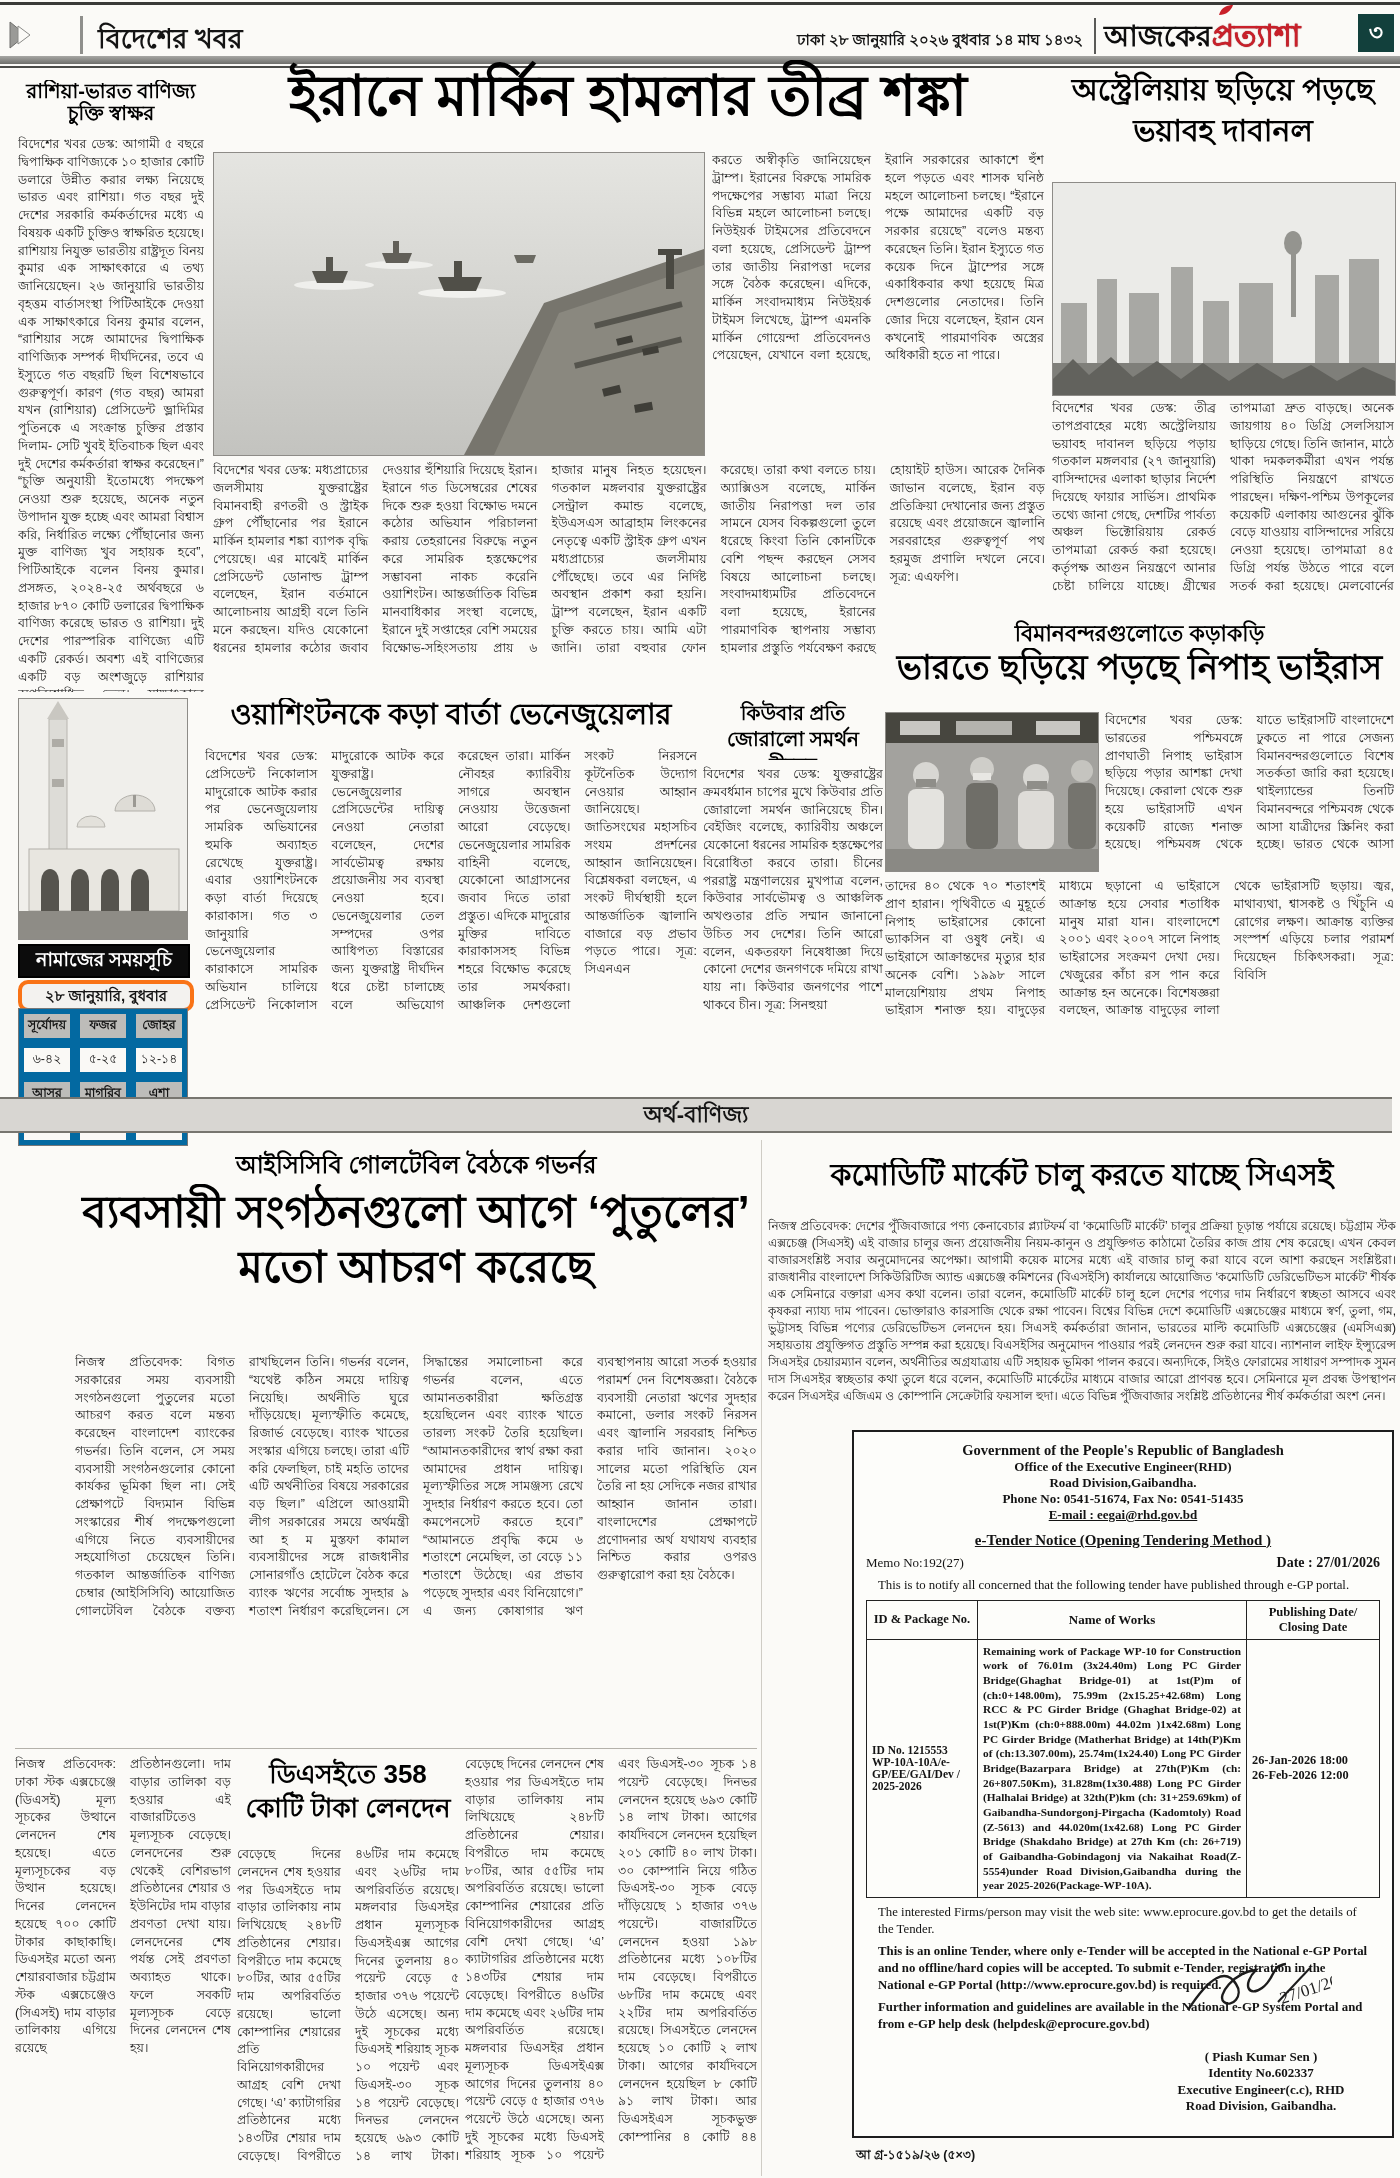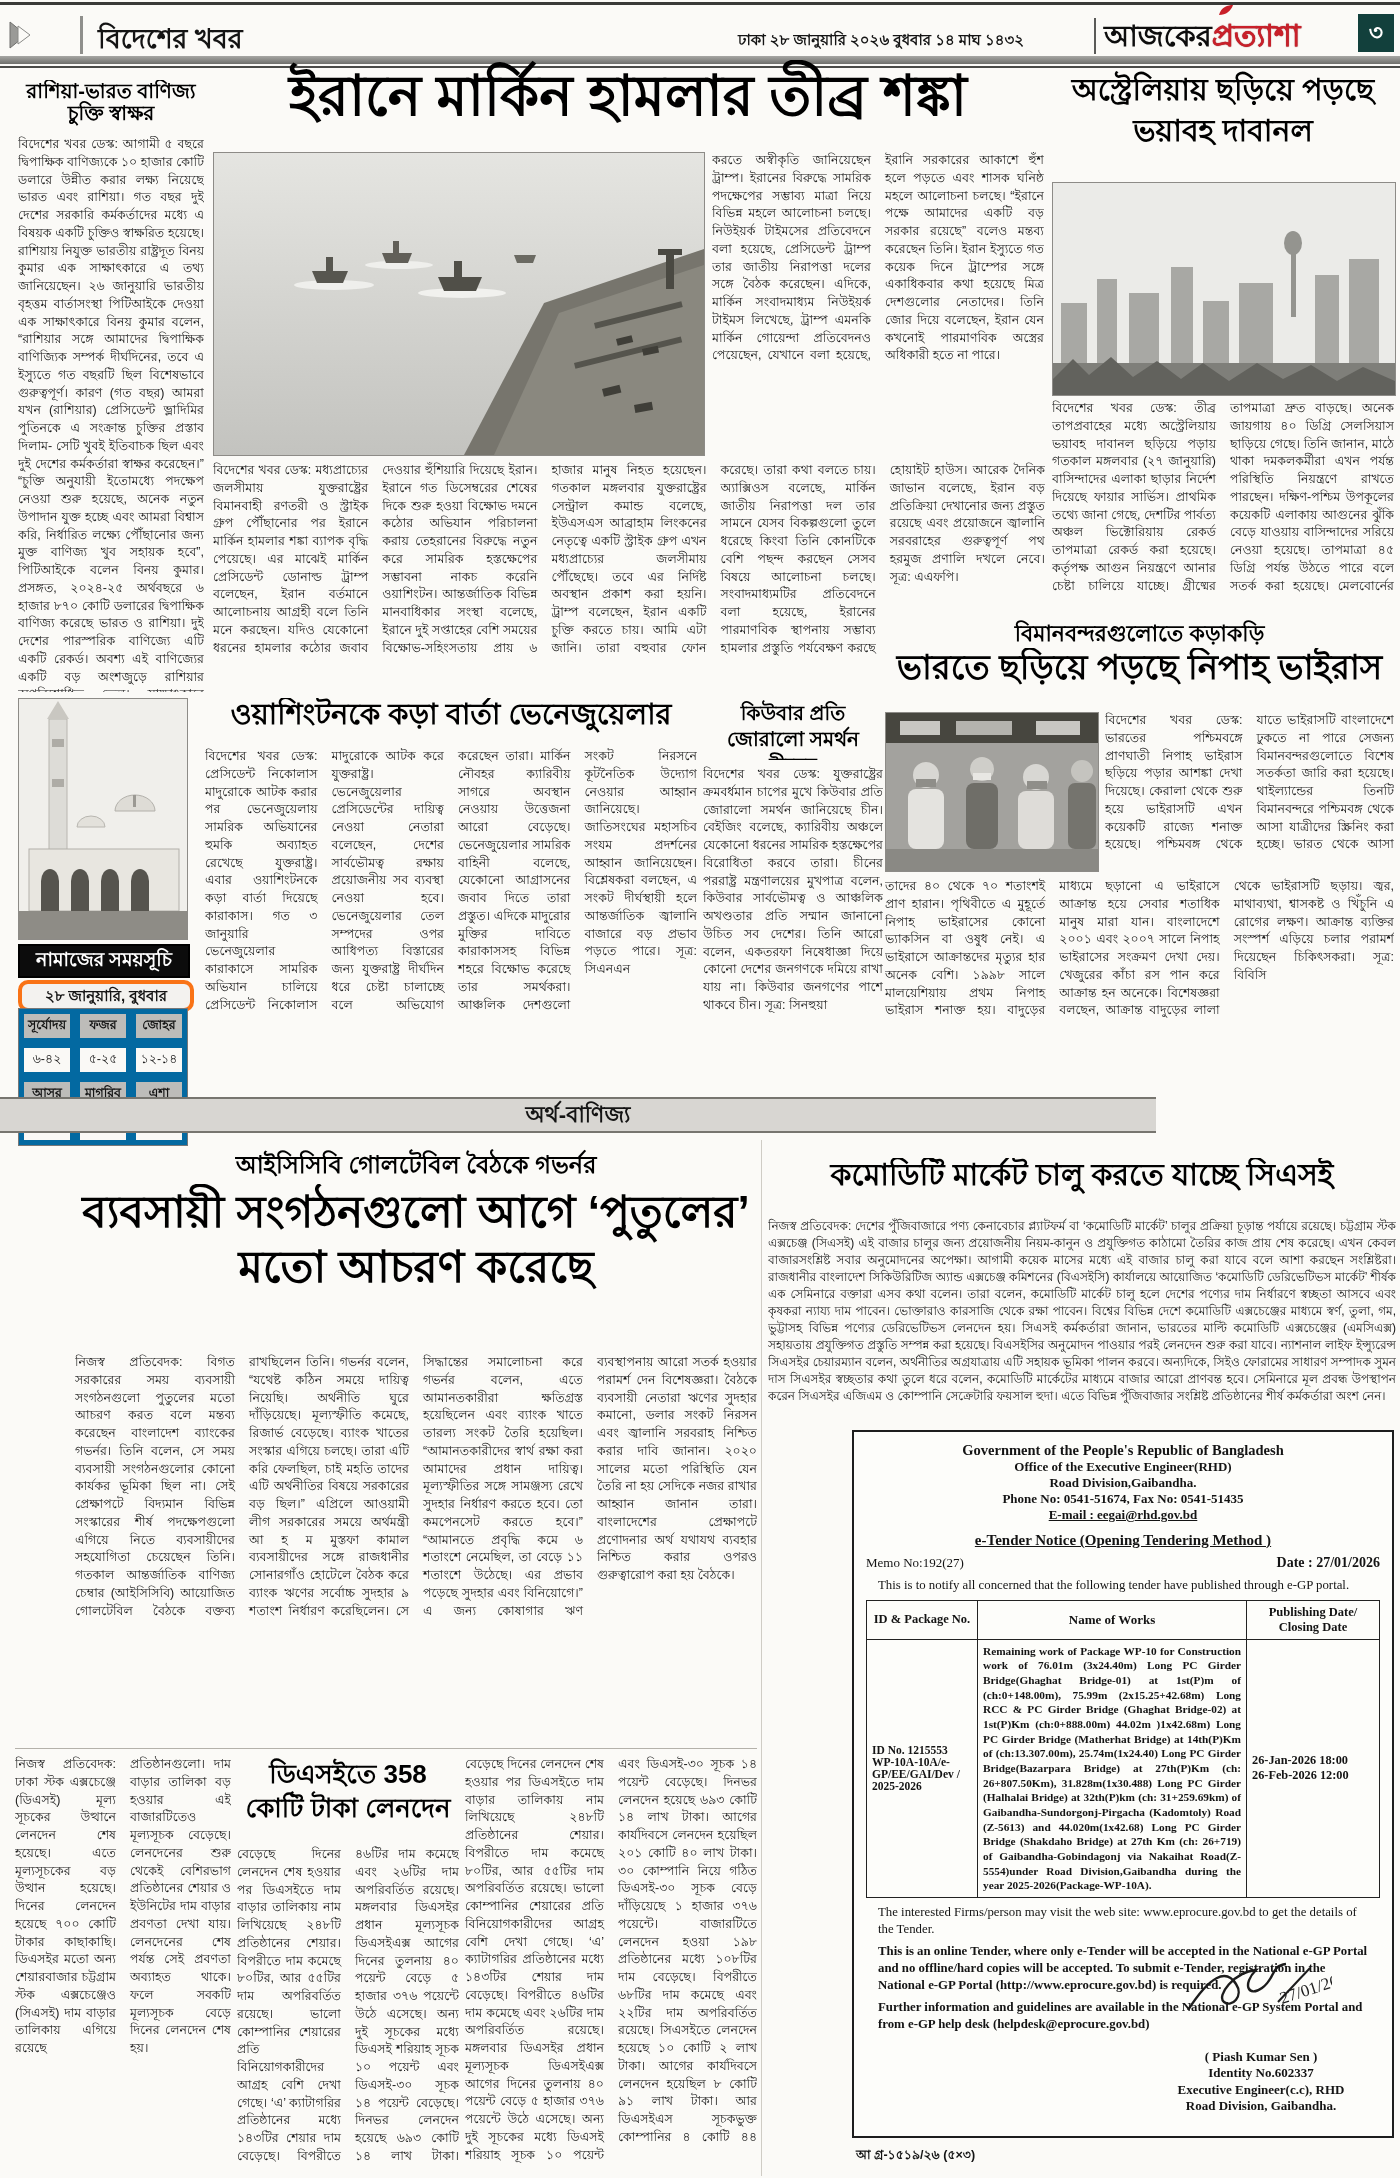--- a/index.html
+++ b/index.html
@@ -65,21 +65,21 @@
 
   <div class="abs" style="left:8px;top:20px;width:26px;height:30px;">
     <svg width="26" height="30" viewBox="0 0 26 30">
         <path d="M2 2 L18 15 L2 28 Z" fill="#9a9a97" stroke="#6f6f6c"></path>
         <path d="M10 6 L22 15 L10 24 Z" fill="#fbfaf7" stroke="#8a8a87"></path>
       </svg>
   </div>
   <div class="abs" style="left:80px;top:16px;width:3px;height:38px;background:#8f8f8c;"></div>
   <div class="abs hdr-section" style="left:98px;top:18px;">বিদেশের খবর</div>
 
-  <div class="abs hdr-date" style="left:738px;top:28px;width:345px;">ঢাকা ২৮ জানুয়ারি ২০২৬ বুধবার ১৪ মাঘ ১৪৩২</div>
+  <div class="abs hdr-date" style="left:738px;top:28px;width:345px;text-align:right;">ঢাকা ২৮ জানুয়ারি ২০২৬ বুধবার ১৪ মাঘ ১৪৩২</div>
   <div class="abs" style="left:1094px;top:18px;width:2px;height:36px;background:#5a5a58;"></div>
 
   <div class="abs" style="left:1104px;top:12px;width:250px;height:46px;white-space:nowrap;">
     <span class="logo-black">আজকের</span><span style="position:relative;display:inline-block;">
       <svg width="16" height="12" viewBox="0 0 16 12" style="position:absolute;left:6px;top:-8px;">
           <path d="M1 11 C3 3 10 1 15 1 C13 7 8 11 1 11 Z" fill="#c9202a"></path>
         </svg>
       <span class="logo-red">প্রত্যাশা</span>
     </span>
   </div>
@@ -217,21 +217,21 @@
         <rect x="141" y="68" width="20" height="8" fill="#8f8e89"></rect>
         <circle cx="196" cy="58" r="11" fill="#c5c4bf"></circle>
           <rect x="182" y="70" width="28" height="66" rx="7" fill="#75746e"></rect>
       </g>
       <rect x="0" y="136" width="212" height="22" fill="#8a8984"></rect>
     </svg>
   </div>
   <div class="abs bodytxt cols2" style="left:1105px;top:712px;width:289px;height:158px;">বিদেশের খবর ডেস্ক: ভারতের পশ্চিমবঙ্গে প্রাণঘাতী নিপাহ ভাইরাস ছড়িয়ে পড়ার আশঙ্কা দেখা দিয়েছে। কেরালা থেকে শুরু হয়ে ভাইরাসটি এখন কয়েকটি রাজ্যে শনাক্ত হয়েছে। পশ্চিমবঙ্গ থেকে যাতে ভাইরাসটি বাংলাদেশে ঢুকতে না পারে সেজন্য বিমানবন্দরগুলোতে বিশেষ সতর্কতা জারি করা হয়েছে। থাইল্যান্ডের তিনটি বিমানবন্দরে পশ্চিমবঙ্গ থেকে আসা যাত্রীদের স্ক্রিনিং করা হচ্ছে। ভারত থেকে আসা যাত্রীদের জ্বর থাকলে পরীক্ষা করা হচ্ছে। স্বাস্থ্য কর্মকর্তারা জানিয়েছেন, আক্রান্তদের শনাক্তে নজরদারি বাড়ানো হয়েছে।</div>
   <div class="abs bodytxt cols3" style="left:885px;top:878px;width:509px;height:210px;">তাদের ৪০ থেকে ৭০ শতাংশই প্রাণ হারান। পৃথিবীতে এ মুহূর্তে নিপাহ ভাইরাসের কোনো ভ্যাকসিন বা ওষুধ নেই। এ ভাইরাসে আক্রান্তদের মৃত্যুর হার অনেক বেশি। ১৯৯৮ সালে মালয়েশিয়ায় প্রথম নিপাহ ভাইরাস শনাক্ত হয়। বাদুড়ের মাধ্যমে ছড়ানো এ ভাইরাসে আক্রান্ত হয়ে সেবার শতাধিক মানুষ মারা যান। বাংলাদেশে ২০০১ এবং ২০০৭ সালে নিপাহ ভাইরাসের সংক্রমণ দেখা দেয়। খেজুরের কাঁচা রস পান করে আক্রান্ত হন অনেকে। বিশেষজ্ঞরা বলছেন, আক্রান্ত বাদুড়ের লালা থেকে ভাইরাসটি ছড়ায়। জ্বর, মাথাব্যথা, শ্বাসকষ্ট ও খিঁচুনি এ রোগের লক্ষণ। আক্রান্ত ব্যক্তির সংস্পর্শ এড়িয়ে চলার পরামর্শ দিয়েছেন চিকিৎসকরা। সূত্র: বিবিসি</div>
 
-  <div class="abs section-bar" style="left:0;top:1097px;width:1156px;height:32px;">
+  <div class="abs section-bar" style="left:0;top:1097px;width:1392px;height:32px;">
     <span>অর্থ-বাণিজ্য</span>
   </div>
 
   <div class="abs kicker" style="left:75px;top:1146px;width:682px;height:36px;font-size:24px;">আইসিসিবি গোলটেবিল বৈঠকে গভর্নর</div>
   <div class="abs headline" style="left:75px;top:1184px;width:682px;height:162px;font-size:44px;line-height:1.25;">ব্যবসায়ী সংগঠনগুলো আগে ‘পুতুলের’ মতো আচরণ করেছে</div>
   <div class="abs bodytxt cols4" style="left:75px;top:1354px;width:682px;height:390px;">নিজস্ব প্রতিবেদক: বিগত সরকারের সময় ব্যবসায়ী সংগঠনগুলো পুতুলের মতো আচরণ করত বলে মন্তব্য করেছেন বাংলাদেশ ব্যাংকের গভর্নর। তিনি বলেন, সে সময় ব্যবসায়ী সংগঠনগুলোর কোনো কার্যকর ভূমিকা ছিল না। সেই প্রেক্ষাপটে বিদ্যমান বিভিন্ন সংস্কারের শীর্ষ পদক্ষেপগুলো এগিয়ে নিতে ব্যবসায়ীদের সহযোগিতা চেয়েছেন তিনি। গতকাল আন্তর্জাতিক বাণিজ্য চেম্বার (আইসিসিবি) আয়োজিত গোলটেবিল বৈঠকে বক্তব্য রাখছিলেন তিনি। গভর্নর বলেন, “যথেষ্ট কঠিন সময়ে দায়িত্ব নিয়েছি। অর্থনীতি ঘুরে দাঁড়িয়েছে। মূল্যস্ফীতি কমেছে, রিজার্ভ বেড়েছে। ব্যাংক খাতের সংস্কার এগিয়ে চলছে। তারা এটি করি ফেলছিল, চাই মহতি তাদের এটি অর্থনীতির বিষয়ে সরকারের বড় ছিল।” এপ্রিলে আওয়ামী লীগ সরকারের সময়ে অর্থমন্ত্রী আ হ ম মুস্তফা কামাল ব্যবসায়ীদের সঙ্গে রাজধানীর সোনারগাঁও হোটেলে বৈঠক করে ব্যাংক ঋণের সর্বোচ্চ সুদহার ৯ শতাংশ নির্ধারণ করেছিলেন। সে সিদ্ধান্তের সমালোচনা করে গভর্নর বলেন, এতে আমানতকারীরা ক্ষতিগ্রস্ত হয়েছিলেন এবং ব্যাংক খাতে তারল্য সংকট তৈরি হয়েছিল। “আমানতকারীদের স্বার্থ রক্ষা করা আমাদের প্রধান দায়িত্ব। মূল্যস্ফীতির সঙ্গে সামঞ্জস্য রেখে সুদহার নির্ধারণ করতে হবে। তো কমপেনসেট করতে হবে।” “আমানতে প্রবৃদ্ধি কমে ৬ শতাংশে নেমেছিল, তা বেড়ে ১১ শতাংশে উঠেছে। এর প্রভাব পড়েছে সুদহার এবং বিনিয়োগে।” এ জন্য কোষাগার ঋণ ব্যবস্থাপনায় আরো সতর্ক হওয়ার পরামর্শ দেন বিশেষজ্ঞরা। বৈঠকে ব্যবসায়ী নেতারা ঋণের সুদহার কমানো, ডলার সংকট নিরসন এবং জ্বালানি সরবরাহ নিশ্চিত করার দাবি জানান। ২০২০ সালের মতো পরিস্থিতি যেন তৈরি না হয় সেদিকে নজর রাখার আহ্বান জানান তারা। বাংলাদেশের প্রেক্ষাপটে প্রণোদনার অর্থ যথাযথ ব্যবহার নিশ্চিত করার ওপরও গুরুত্বারোপ করা হয় বৈঠকে।</div>
 
   <div class="abs hrule" style="left:15px;top:1748px;width:742px;"></div>
   <div class="abs vrule" style="left:761px;top:1140px;height:1036px;"></div>
 

